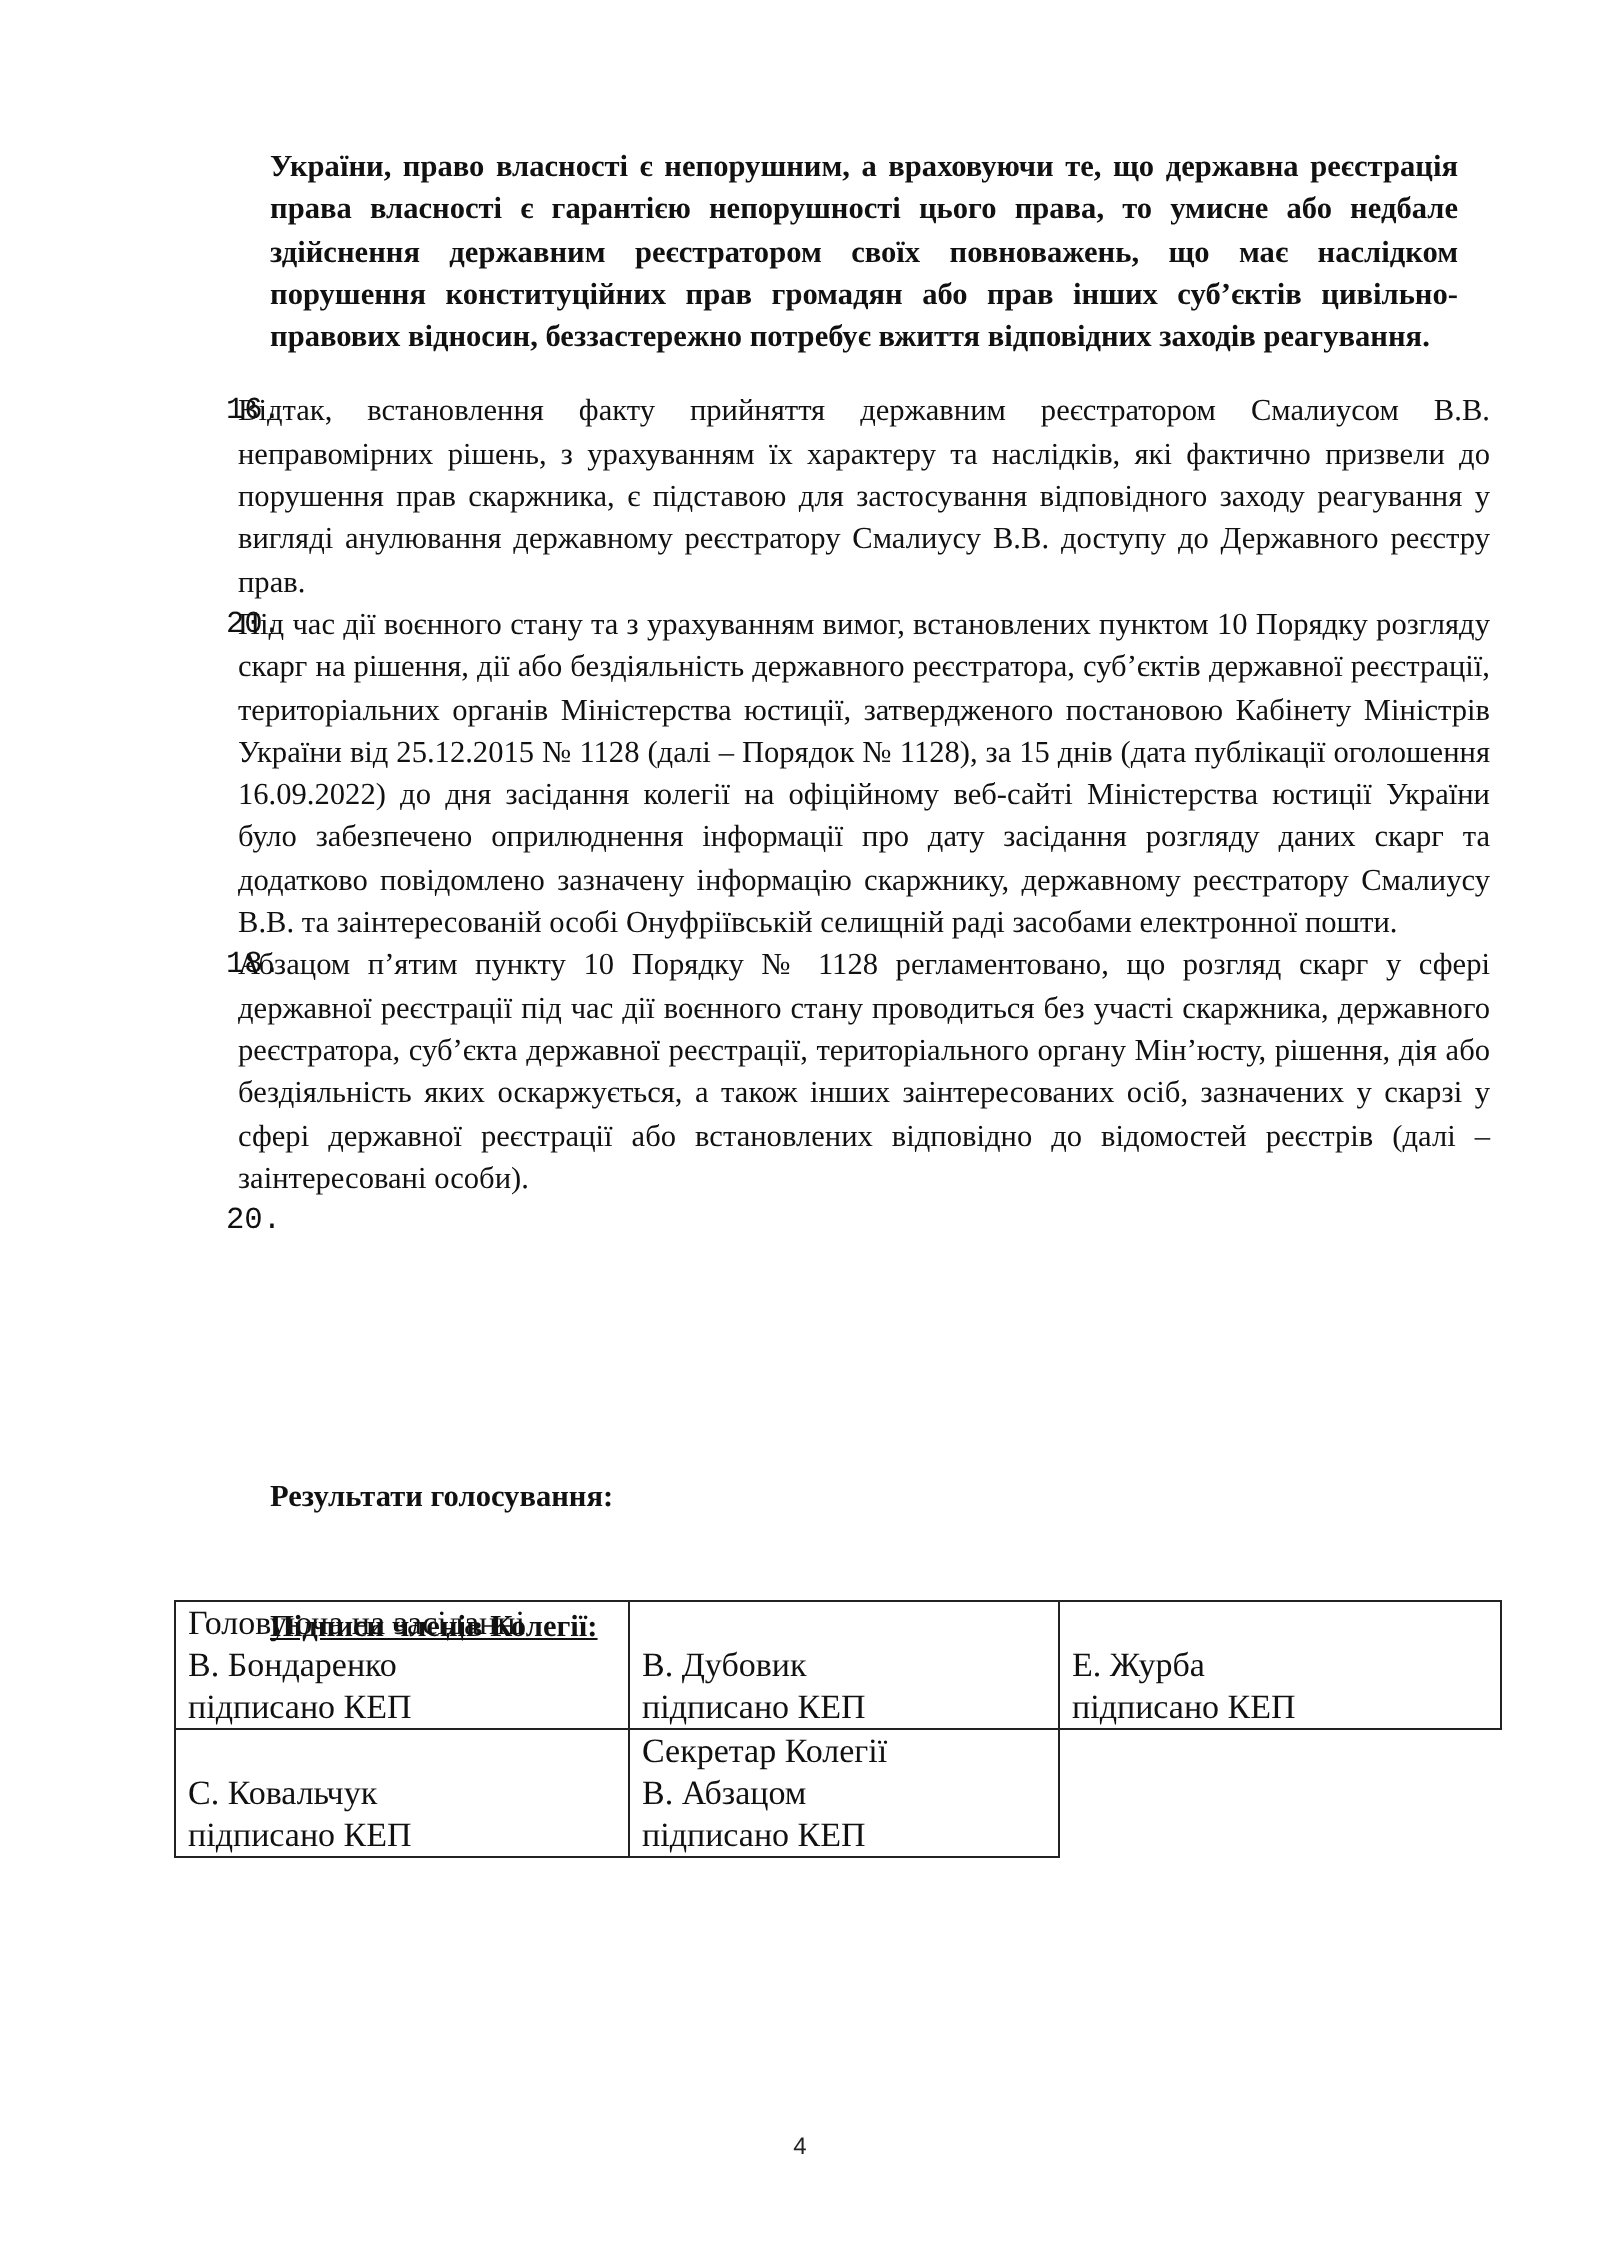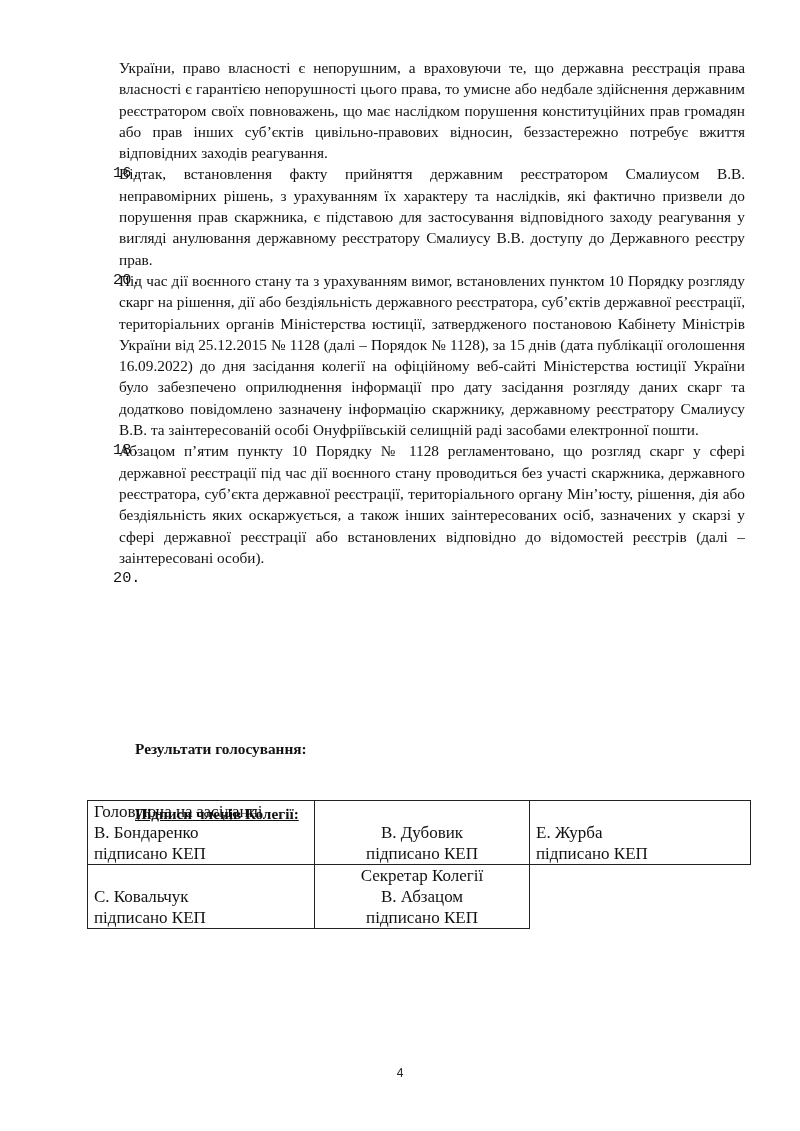--- a/index.html
+++ b/index.html
@@ -3,28 +3,28 @@
 <meta charset="utf-8">
 <style>
   html, body { margin: 0; padding: 0; background: #ffffff; }
   body { width: 800px; height: 1131px; position: relative; overflow: hidden;
          font-family: "Liberation Serif", serif; color: #111; }
   .page { position: absolute; left: 0; top: 0; width: 800px; height: 1131px; background: #fff; }
   .content { position: absolute; left: 95px; top: 57px; width: 650px;
              font-size: 15.3px; line-height: 21.3px; }
   .para { position: relative; padding-left: 24px; text-align: justify; margin: 0; }
   .para .num { position: absolute; left: 18px; top: 0; font-family: Liberation Mono, monospace; }
-  .cont { padding-left: 24px; text-align: justify; margin: 0; }
+  .cont { padding-left: 24px; text-align: justify; margin: 16px; font-weight: bold; }
   .section { position: absolute; left: 123px; font-size: 15.3px; line-height: 21.3px; margin-left: 12px; }
   .bold { font-weight: bold; }
   table.sign { position: absolute; left: 87px; top: 800px; border-collapse: collapse;
                font-size: 17px; line-height: 21px; padding-left: 27px; }
   table.sign td { border: 1.3px solid #222; vertical-align: bottom; padding: 0 6px 0 6px; }
   table.sign td.c1 { width: 214px; }
-  table.sign td.c2 { width: 202px; text-align: center; }
+  table.sign td.c2 { width: 202px; }
   table.sign td.c3 { width: 208px; }
   table.sign td.empty { border: none; border-left: 1.3px solid #222; }
   table.sign td div { white-space: nowrap; }
   .pagenum { position: absolute; left: 0; width: 800px; top: 1066px; text-align: center;
              font-family: "Liberation Sans", sans-serif; font-size: 12px; color: #222; }
 </style>
 </head>
 <body>
 
 <div class="page">

